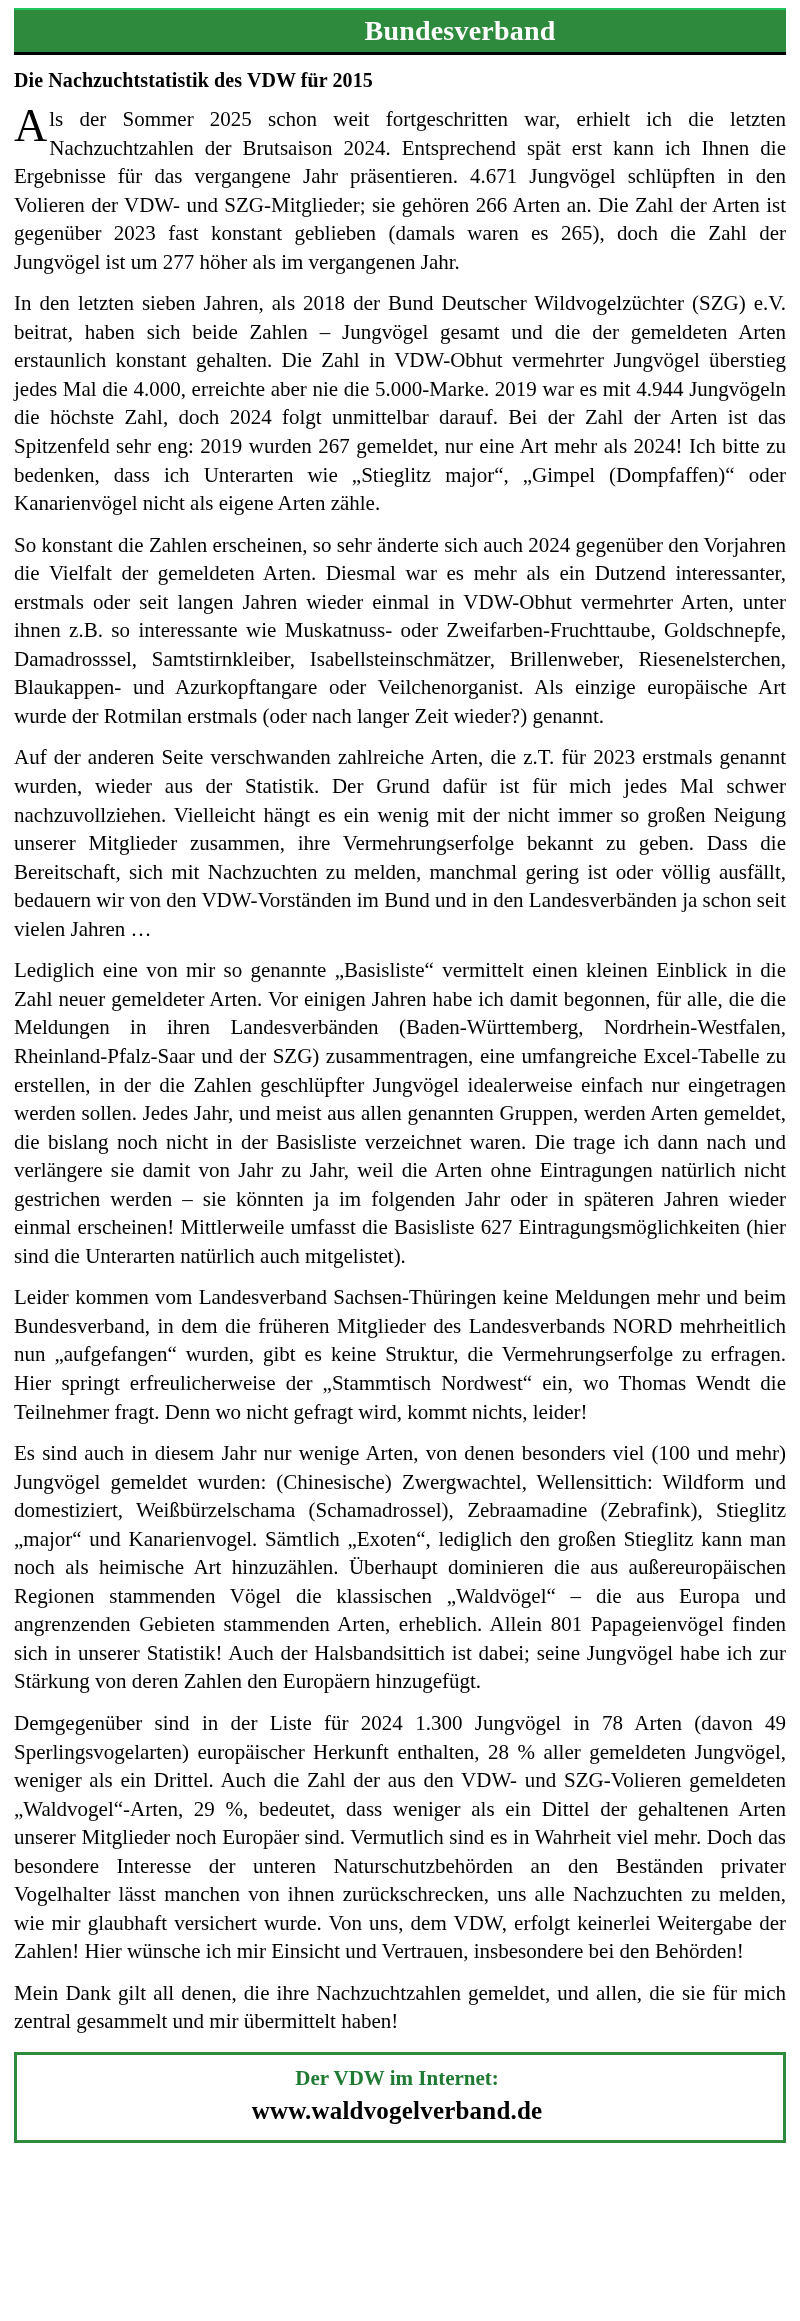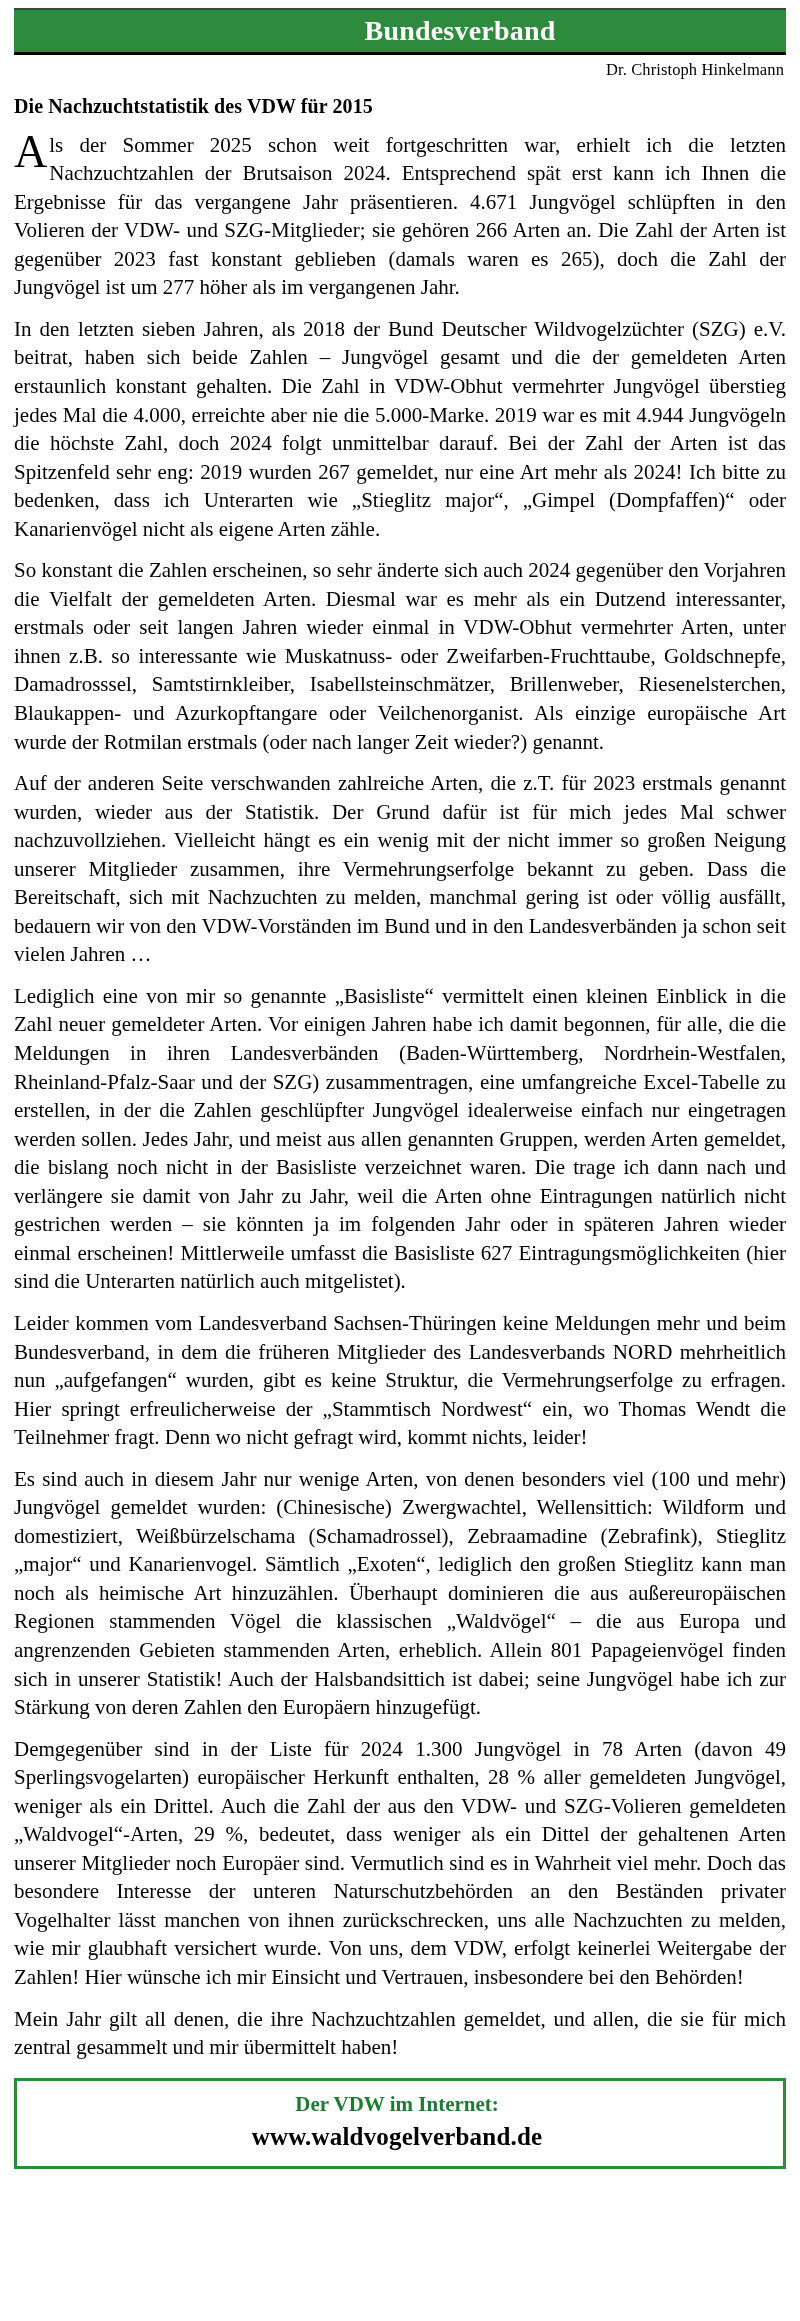--- a/index.html
+++ b/index.html
@@ -20,21 +20,21 @@
     box-sizing: border-box;
     padding: 0 14px 0 14px;
     position: relative;
     background: #ffffff;
   }
 
   
   .masthead {
     margin: 8px 0 0 0;
     background: #2e8b3d;
-    border-top: 2px solid #404040;
+    border-top: 2px solid #22c55e;
     border-bottom: 3px solid #000000;
     height: 42px;
     display: flex;
     align-items: center;
     justify-content: center;
     position: relative;
   }
   .masthead-title {
     font-family: "Liberation Serif", "DejaVu Serif", serif;
     font-weight: bold;
@@ -116,36 +116,35 @@
 </style>
 </head>
 <body>
 
 <div class="page">
 
   <div class="masthead" style="background: rgb(46, 139, 61);">
     <div class="masthead-title" style="color: rgb(255, 255, 255);">Bundesverband</div>
   </div>
 
-  <div class="byline">Dr. Christoph Hinkelmann</div>
 
   <div class="headline">
     <span class="line">Die Nachzuchtstatistik des VDW für 2015</span>
   </div>
 
   <div class="body">
     <p class="para lead">Als der Sommer 2025 schon weit fortgeschritten war, erhielt ich die letzten Nachzuchtzahlen der Brutsaison 2024. Entsprechend spät erst kann ich Ihnen die Ergebnisse für das vergangene Jahr präsentieren. 4.671 Jungvögel schlüpften in den Volieren der VDW- und SZG-Mitglieder; sie gehören 266 Arten an. Die Zahl der Arten ist gegenüber 2023 fast konstant geblieben (damals waren es 265), doch die Zahl der Jungvögel ist um 277 höher als im vergangenen Jahr.</p>
     <p class="para">In den letzten sieben Jahren, als 2018 der Bund Deutscher Wildvogelzüchter (SZG) e.V. beitrat, haben sich beide Zahlen – Jungvögel gesamt und die der gemeldeten Arten erstaunlich konstant gehalten. Die Zahl in VDW-Obhut vermehrter Jungvögel überstieg jedes Mal die 4.000, erreichte aber nie die 5.000-Marke. 2019 war es mit 4.944 Jungvögeln die höchste Zahl, doch 2024 folgt unmittelbar darauf. Bei der Zahl der Arten ist das Spitzenfeld sehr eng: 2019 wurden 267 gemeldet, nur eine Art mehr als 2024! Ich bitte zu bedenken, dass ich Unterarten wie „Stieglitz major“, „Gimpel (Dompfaffen)“ oder Kanarienvögel nicht als eigene Arten zähle.</p>
     <p class="para">So konstant die Zahlen erscheinen, so sehr änderte sich auch 2024 gegenüber den Vorjahren die Vielfalt der gemeldeten Arten. Diesmal war es mehr als ein Dutzend interessanter, erstmals oder seit langen Jahren wieder einmal in VDW-Obhut vermehrter Arten, unter ihnen z.B. so interessante wie Muskatnuss- oder Zweifarben-Fruchttaube, Goldschnepfe, Damadrosssel, Samtstirnkleiber, Isabellsteinschmätzer, Brillenweber, Riesenelsterchen, Blaukappen- und Azurkopftangare oder Veilchenorganist. Als einzige europäische Art wurde der Rotmilan erstmals (oder nach langer Zeit wieder?) genannt.</p>
     <p class="para">Auf der anderen Seite verschwanden zahlreiche Arten, die z.T. für 2023 erstmals genannt wurden, wieder aus der Statistik. Der Grund dafür ist für mich jedes Mal schwer nachzuvollziehen. Vielleicht hängt es ein wenig mit der nicht immer so großen Neigung unserer Mitglieder zusammen, ihre Vermehrungserfolge bekannt zu geben. Dass die Bereitschaft, sich mit Nachzuchten zu melden, manchmal gering ist oder völlig ausfällt, bedauern wir von den VDW-Vorständen im Bund und in den Landesverbänden ja schon seit vielen Jahren …</p>
     <p class="para">Lediglich eine von mir so genannte „Basisliste“ vermittelt einen kleinen Einblick in die Zahl neuer gemeldeter Arten. Vor einigen Jahren habe ich damit begonnen, für alle, die die Meldungen in ihren Landesverbänden (Baden-Württemberg, Nordrhein-Westfalen, Rheinland-Pfalz-Saar und der SZG) zusammentragen, eine umfangreiche Excel-Tabelle zu erstellen, in der die Zahlen geschlüpfter Jungvögel idealerweise einfach nur eingetragen werden sollen. Jedes Jahr, und meist aus allen genannten Gruppen, werden Arten gemeldet, die bislang noch nicht in der Basisliste verzeichnet waren. Die trage ich dann nach und verlängere sie damit von Jahr zu Jahr, weil die Arten ohne Eintragungen natürlich nicht gestrichen werden – sie könnten ja im folgenden Jahr oder in späteren Jahren wieder einmal erscheinen! Mittlerweile umfasst die Basisliste 627 Eintragungsmöglichkeiten (hier sind die Unterarten natürlich auch mitgelistet).</p>
     <p class="para">Leider kommen vom Landesverband Sachsen-Thüringen keine Meldungen mehr und beim Bundesverband, in dem die früheren Mitglieder des Landesverbands NORD mehrheitlich nun „aufgefangen“ wurden, gibt es keine Struktur, die Vermehrungserfolge zu erfragen. Hier springt erfreulicherweise der „Stammtisch Nordwest“ ein, wo Thomas Wendt die Teilnehmer fragt. Denn wo nicht gefragt wird, kommt nichts, leider!</p>
     <p class="para">Es sind auch in diesem Jahr nur wenige Arten, von denen besonders viel (100 und mehr) Jungvögel gemeldet wurden: (Chinesische) Zwergwachtel, Wellensittich: Wildform und domestiziert, Weißbürzelschama (Schamadrossel), Zebraamadine (Zebrafink), Stieglitz „major“ und Kanarienvogel. Sämtlich „Exoten“, lediglich den großen Stieglitz kann man noch als heimische Art hinzuzählen. Überhaupt dominieren die aus außereuropäischen Regionen stammenden Vögel die klassischen „Waldvögel“ – die aus Europa und angrenzenden Gebieten stammenden Arten, erheblich. Allein 801 Papageienvögel finden sich in unserer Statistik! Auch der Halsbandsittich ist dabei; seine Jungvögel habe ich zur Stärkung von deren Zahlen den Europäern hinzugefügt.</p>
     <p class="para">Demgegenüber sind in der Liste für 2024 1.300 Jungvögel in 78 Arten (davon 49 Sperlingsvogelarten) europäischer Herkunft enthalten, 28 % aller gemeldeten Jungvögel, weniger als ein Drittel. Auch die Zahl der aus den VDW- und SZG-Volieren gemeldeten „Waldvogel“-Arten, 29 %, bedeutet, dass weniger als ein Dittel der gehaltenen Arten unserer Mitglieder noch Europäer sind. Vermutlich sind es in Wahrheit viel mehr. Doch das besondere Interesse der unteren Naturschutzbehörden an den Beständen privater Vogelhalter lässt manchen von ihnen zurückschrecken, uns alle Nachzuchten zu melden, wie mir glaubhaft versichert wurde. Von uns, dem VDW, erfolgt keinerlei Weitergabe der Zahlen! Hier wünsche ich mir Einsicht und Vertrauen, insbesondere bei den Behörden!</p>
-    <p class="para">Mein Jahr gilt all denen, die ihre Nachzuchtzahlen gemeldet, und allen, die sie für mich zentral gesammelt und mir übermittelt haben!</p>
+    <p class="para">Mein Dank gilt all denen, die ihre Nachzuchtzahlen gemeldet, und allen, die sie für mich zentral gesammelt und mir übermittelt haben!</p>
   </div>
 
   <div class="footer-box" style="border-color: rgb(46, 139, 61);">
     <div class="footer-title" style="color: rgb(31, 122, 51);">Der VDW im Internet:</div>
     <div class="footer-url">www.waldvogelverband.de</div>
   </div>
 
 </div>
 
 </body></html>

